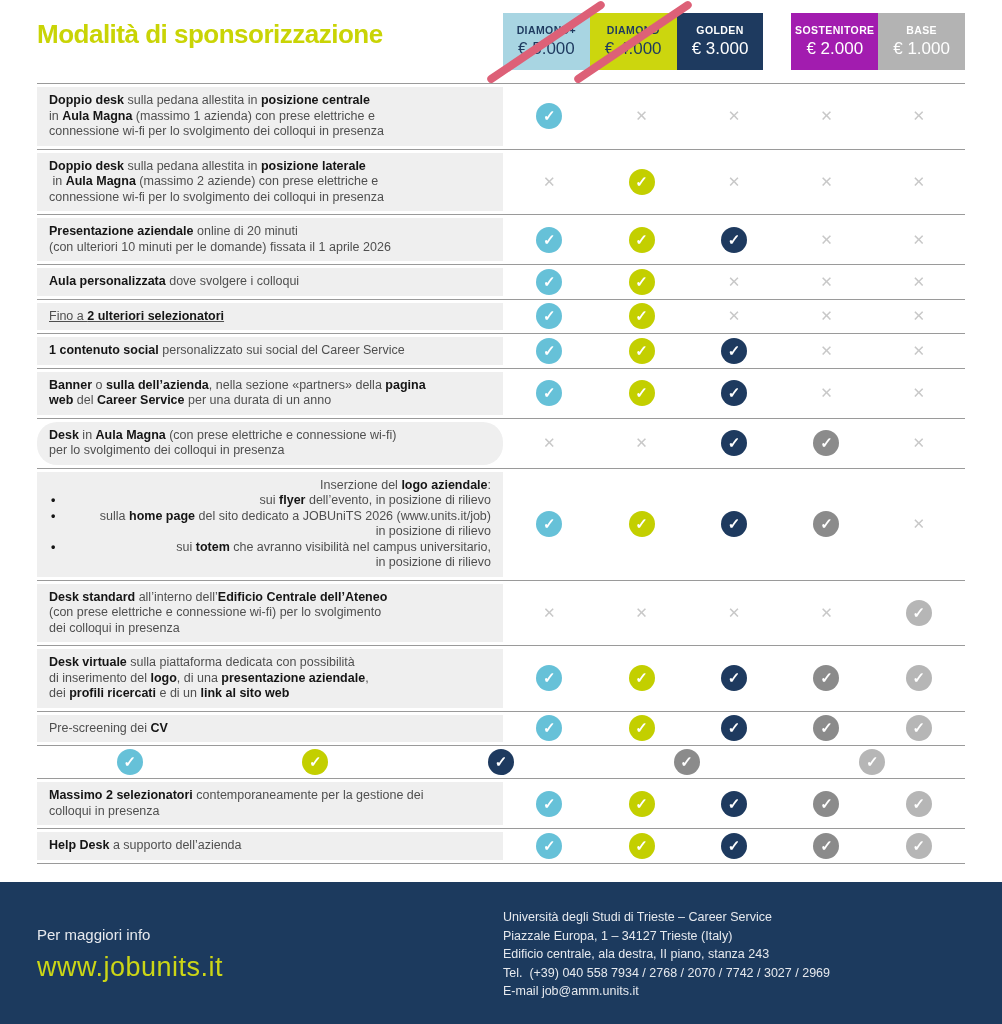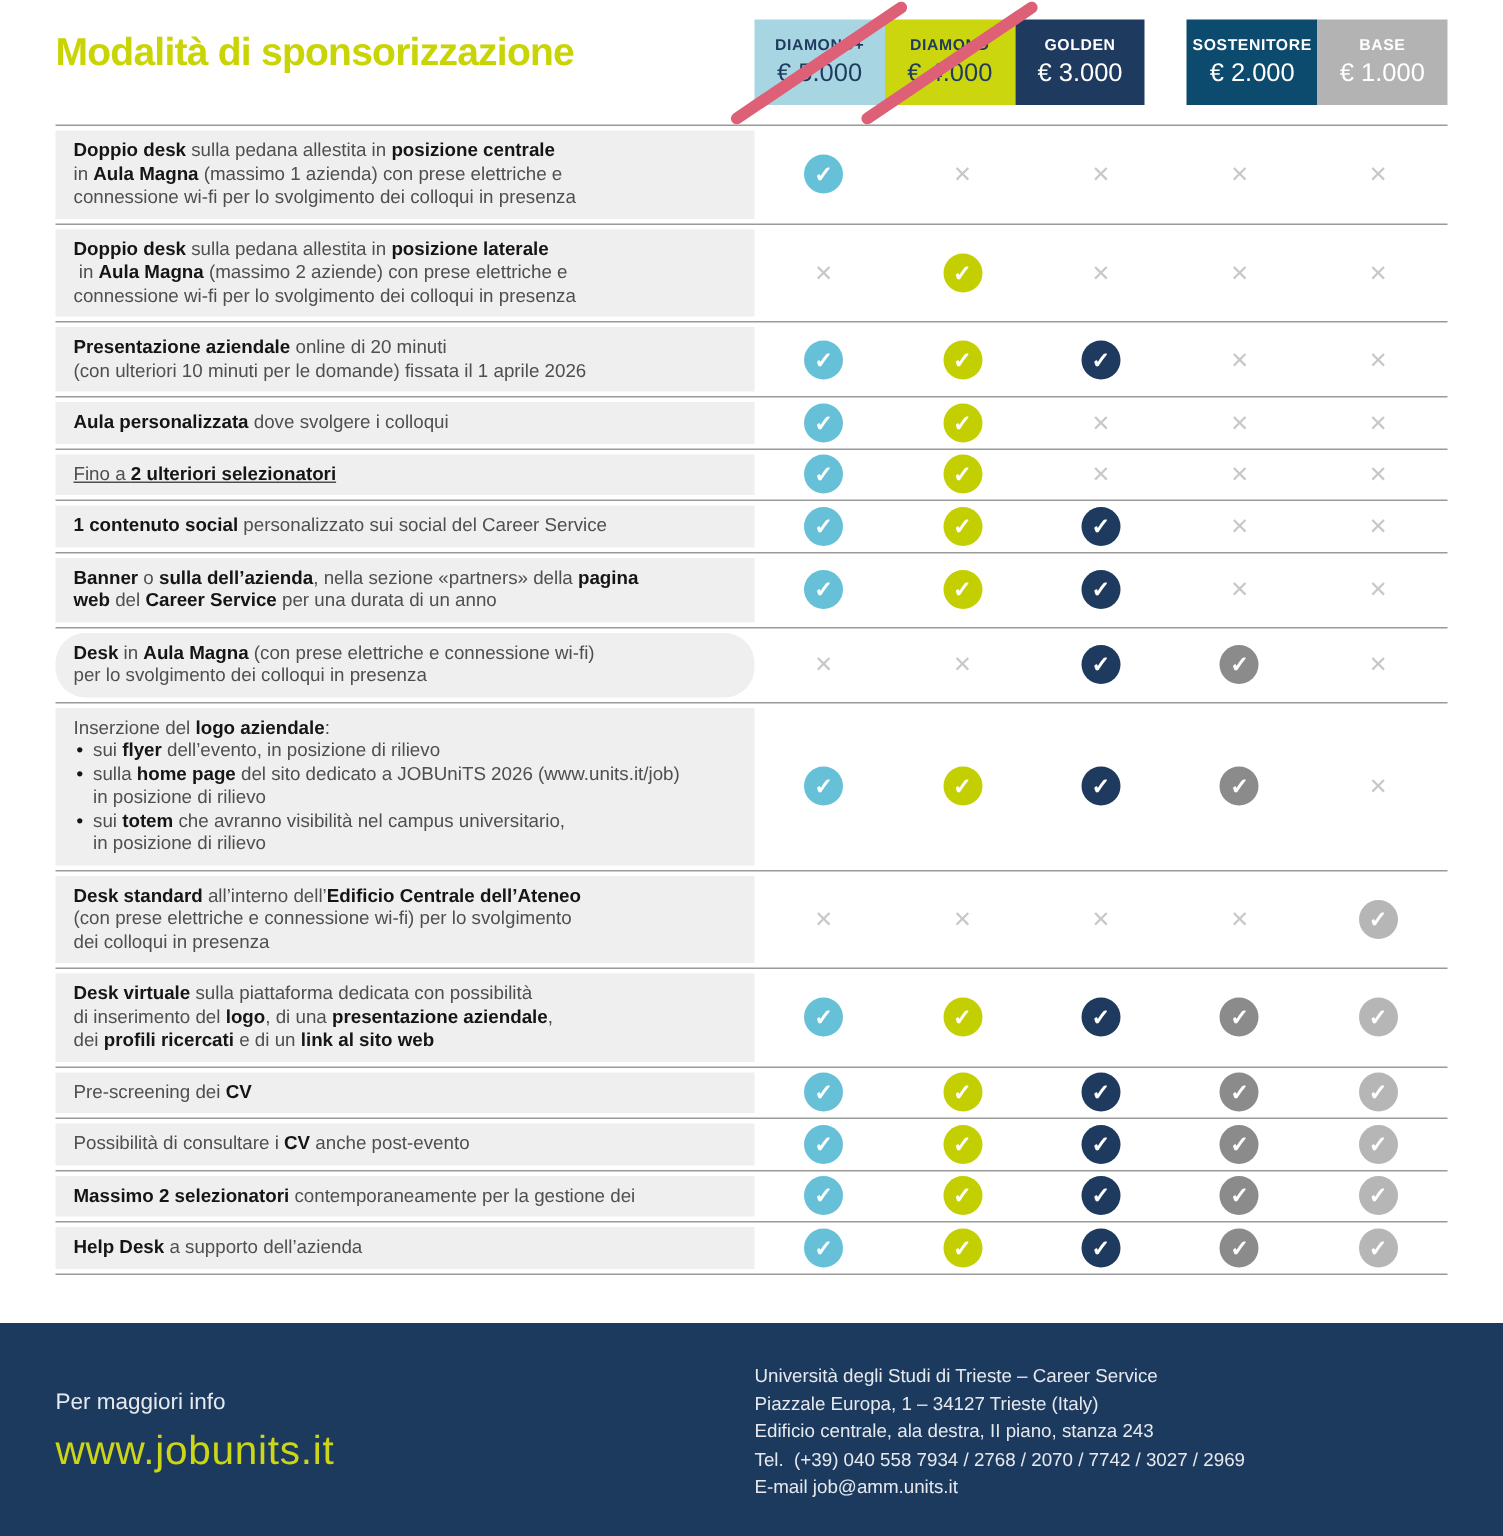--- a/index.html
+++ b/index.html
@@ -52,21 +52,21 @@
         </div>
         <div class="tier" style="background: rgb(204, 214, 14); color: rgb(30, 58, 95);">
           <div class="tier-name">DIAMOND</div>
           <div class="tier-price">€ 4.000</div>
           <div class="strike" style="background: rgb(221, 96, 119);"></div>
         </div>
         <div class="tier" style="background: rgb(30, 58, 95); color: rgb(255, 255, 255);">
           <div class="tier-name">GOLDEN</div>
           <div class="tier-price">€ 3.000</div>
         </div>
-        <div class="tier" style="background: #0c4a6e; color: rgb(255, 255, 255); margin-left: 28px;">
+        <div class="tier" style="background: #a21caf; color: rgb(255, 255, 255); margin-left: 28px;">
           <div class="tier-name">SOSTENITORE</div>
           <div class="tier-price">€ 2.000</div>
         </div>
         <div class="tier" style="background: rgb(179, 179, 179); color: rgb(255, 255, 255);">
           <div class="tier-name">BASE</div>
           <div class="tier-price">€ 1.000</div>
         </div>
       </div>
   </div>
 
@@ -247,21 +247,21 @@
             <span class="check" style="background: rgb(30, 58, 95);">✓</span>
           </div>
           <div class="mcell">
             <span class="check" style="background: rgb(139, 139, 139);">✓</span>
           </div>
           <div class="mcell">
             <span class="xmark" style="color: rgb(200, 200, 200);">✕</span>
           </div>
         </div>
       </div>
-      <div class="row" style="border-bottom-color: rgb(154, 154, 154);">
+      <div class="row" style="border-bottom-color: rgb(154, 154, 154); text-align: right;">
         <div class="feature" style="background: rgb(239, 239, 239);">
           <div class="line"><span>Inserzione del </span><b>logo aziendale</b><span>:</span></div>
           <div class="line bullet"><span>sui </span><b>flyer</b><span> dell’evento, in posizione di rilievo</span></div>
           <div class="line bullet"><span>sulla </span><b>home page</b><span> del sito dedicato a JOBUniTS 2026 (www.units.it/job)</span></div>
           <div class="line indent"><span>in posizione di rilievo</span></div>
           <div class="line bullet"><span>sui </span><b>totem</b><span> che avranno visibilità nel campus universitario,</span></div>
           <div class="line indent"><span>in posizione di rilievo</span></div>
         </div>
         <div class="marks">
           <div class="mcell">
@@ -345,23 +345,20 @@
           </div>
           <div class="mcell">
             <span class="check" style="background: rgb(139, 139, 139);">✓</span>
           </div>
           <div class="mcell">
             <span class="check" style="background: rgb(182, 182, 182);">✓</span>
           </div>
         </div>
       </div>
       <div class="row" style="border-bottom-color: rgb(154, 154, 154);">
-        <div class="feature" style="background: rgb(239, 239, 239);">
-          <div class="line"><span>Possibilità di consultare i </span><b>CV</b><span> anche post-evento</span></div>
-        </div>
         <div class="marks">
           <div class="mcell">
             <span class="check" style="background: rgb(102, 193, 216);">✓</span>
           </div>
           <div class="mcell">
             <span class="check" style="background: rgb(195, 207, 0);">✓</span>
           </div>
           <div class="mcell">
             <span class="check" style="background: rgb(30, 58, 95);">✓</span>
           </div>
@@ -369,20 +366,21 @@
             <span class="check" style="background: rgb(139, 139, 139);">✓</span>
           </div>
           <div class="mcell">
             <span class="check" style="background: rgb(182, 182, 182);">✓</span>
           </div>
         </div>
       </div>
       <div class="row" style="border-bottom-color: rgb(154, 154, 154);">
         <div class="feature" style="background: rgb(239, 239, 239);">
           <div class="line"><b>Massimo 2 selezionatori</b><span> contemporaneamente per la gestione dei</span></div>
+          <div class="line"><span>colloqui in presenza</span></div>
         </div>
         <div class="marks">
           <div class="mcell">
             <span class="check" style="background: rgb(102, 193, 216);">✓</span>
           </div>
           <div class="mcell">
             <span class="check" style="background: rgb(195, 207, 0);">✓</span>
           </div>
           <div class="mcell">
             <span class="check" style="background: rgb(30, 58, 95);">✓</span>

